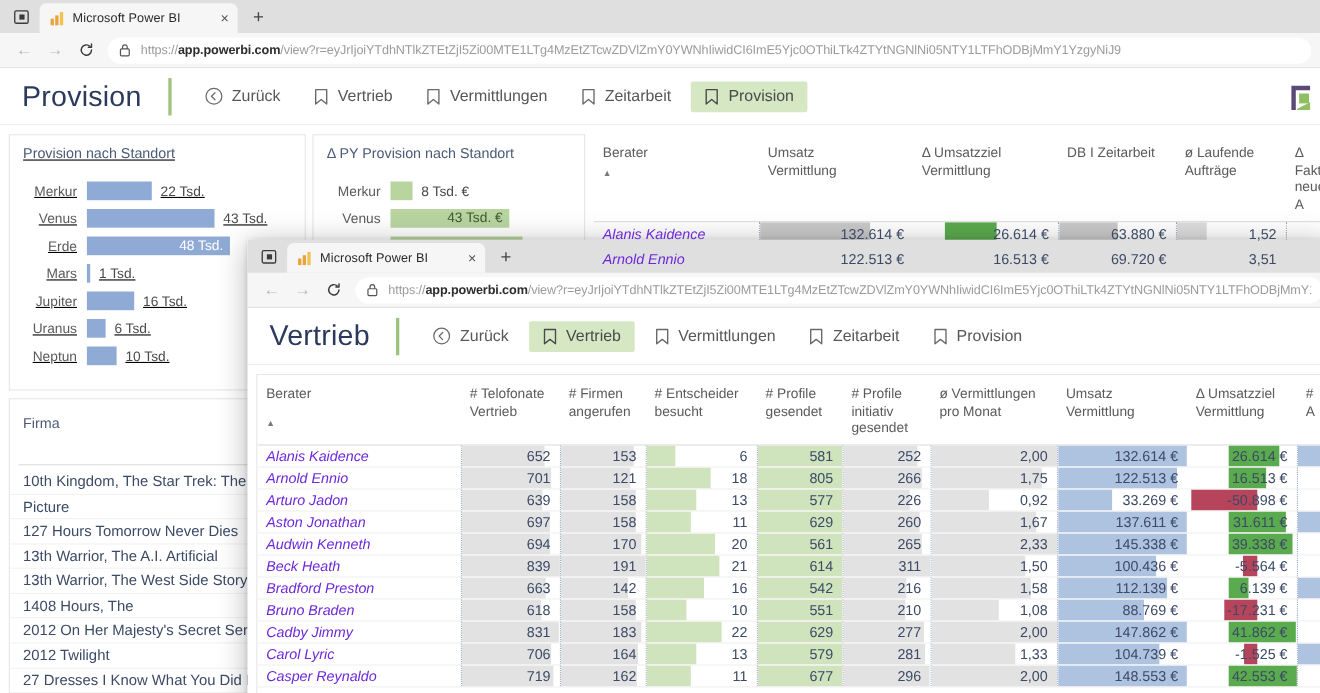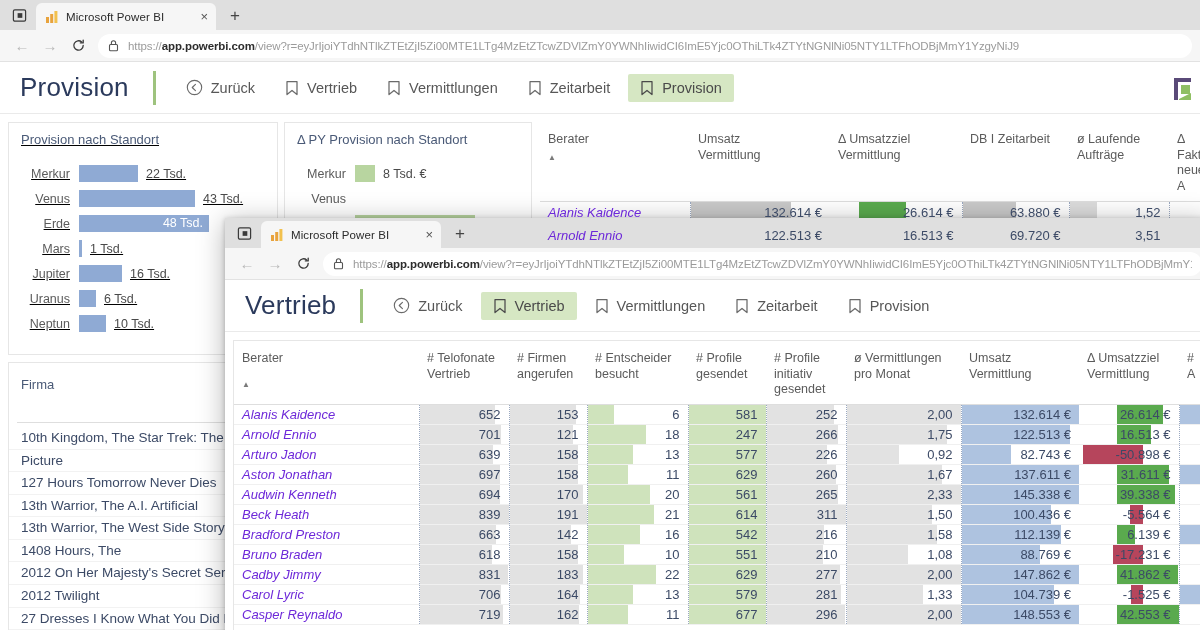--- a/index.html
+++ b/index.html
@@ -287,20 +287,25 @@
         <div class="bars" id="bars-delta">
             <div class="barrow">
               <div class="barlabel">Merkur</div>
               <div class="barwrap">
                 <div class="bar green" style="width: 20px;"></div>
                 <span class="barval">8 Tsd. €</span>
               </div>
             </div>
             <div class="barrow">
               <div class="barlabel">Venus</div>
+              <div class="barwrap">
+                <div class="bar green" style="width: 108px; position: relative;">
+                  <span class="barval" style="position: absolute; right: 6px; top: 1px; margin: 0px; color: rgb(63, 90, 44);">43 Tsd. €</span>
+                </div>
+              </div>
             </div>
             <div class="barrow">
               <div class="barlabel">Erde</div>
               <div class="barwrap">
                 <div class="bar green" style="width: 120px; position: relative;">
                   <span class="barval" style="position: absolute; right: 6px; top: 1px; margin: 0px; color: rgb(63, 90, 44);">48 Tsd. €</span>
                 </div>
               </div>
             </div>
           </div>
@@ -619,21 +624,21 @@
                 <td class="num coldiv">
                   <span class="cellbg" style="width:82%;background:#e2e2e2"></span>
                   <span class="celltx">121</span>
                 </td>
                 <td class="num coldiv">
                   <span class="cellbg" style="width:58%;background:#cfe3bc"></span>
                   <span class="celltx">18</span>
                 </td>
                 <td class="num coldiv">
                   <span class="cellbg" style="width:100%;background:#cfe3bc"></span>
-                  <span class="celltx">247</span>
+                  <span class="celltx">805</span>
                 </td>
                 <td class="num coldiv">
                   <span class="cellbg" style="width:90%;background:#e2e2e2"></span>
                   <span class="celltx">266</span>
                 </td>
                 <td class="num coldiv">
                   <span class="cellbg" style="width:88%;background:#e2e2e2"></span>
                   <span class="celltx">1,75</span>
                 </td>
                 <td class="num coldiv">
@@ -671,21 +676,21 @@
                 <td class="num coldiv">
                   <span class="cellbg" style="width:77%;background:#e2e2e2"></span>
                   <span class="celltx">226</span>
                 </td>
                 <td class="num coldiv">
                   <span class="cellbg" style="width:46%;background:#e2e2e2"></span>
                   <span class="celltx">0,92</span>
                 </td>
                 <td class="num coldiv">
                   <span class="cellbg" style="width:42%;background:#aec3e0"></span>
-                  <span class="celltx">82.743 €</span>
+                  <span class="celltx">33.269 €</span>
                 </td>
                 <td class="num">
                   <span class="cellbg" style="left:auto;right:36%;width:60%;background:#b6455c"></span>
                   <span class="celltx">-50.898 €</span>
                 </td>
                 <td class="num coldiv">
                   <span class="celltx"></span>
                 </td>
               </tr>
               <tr>

